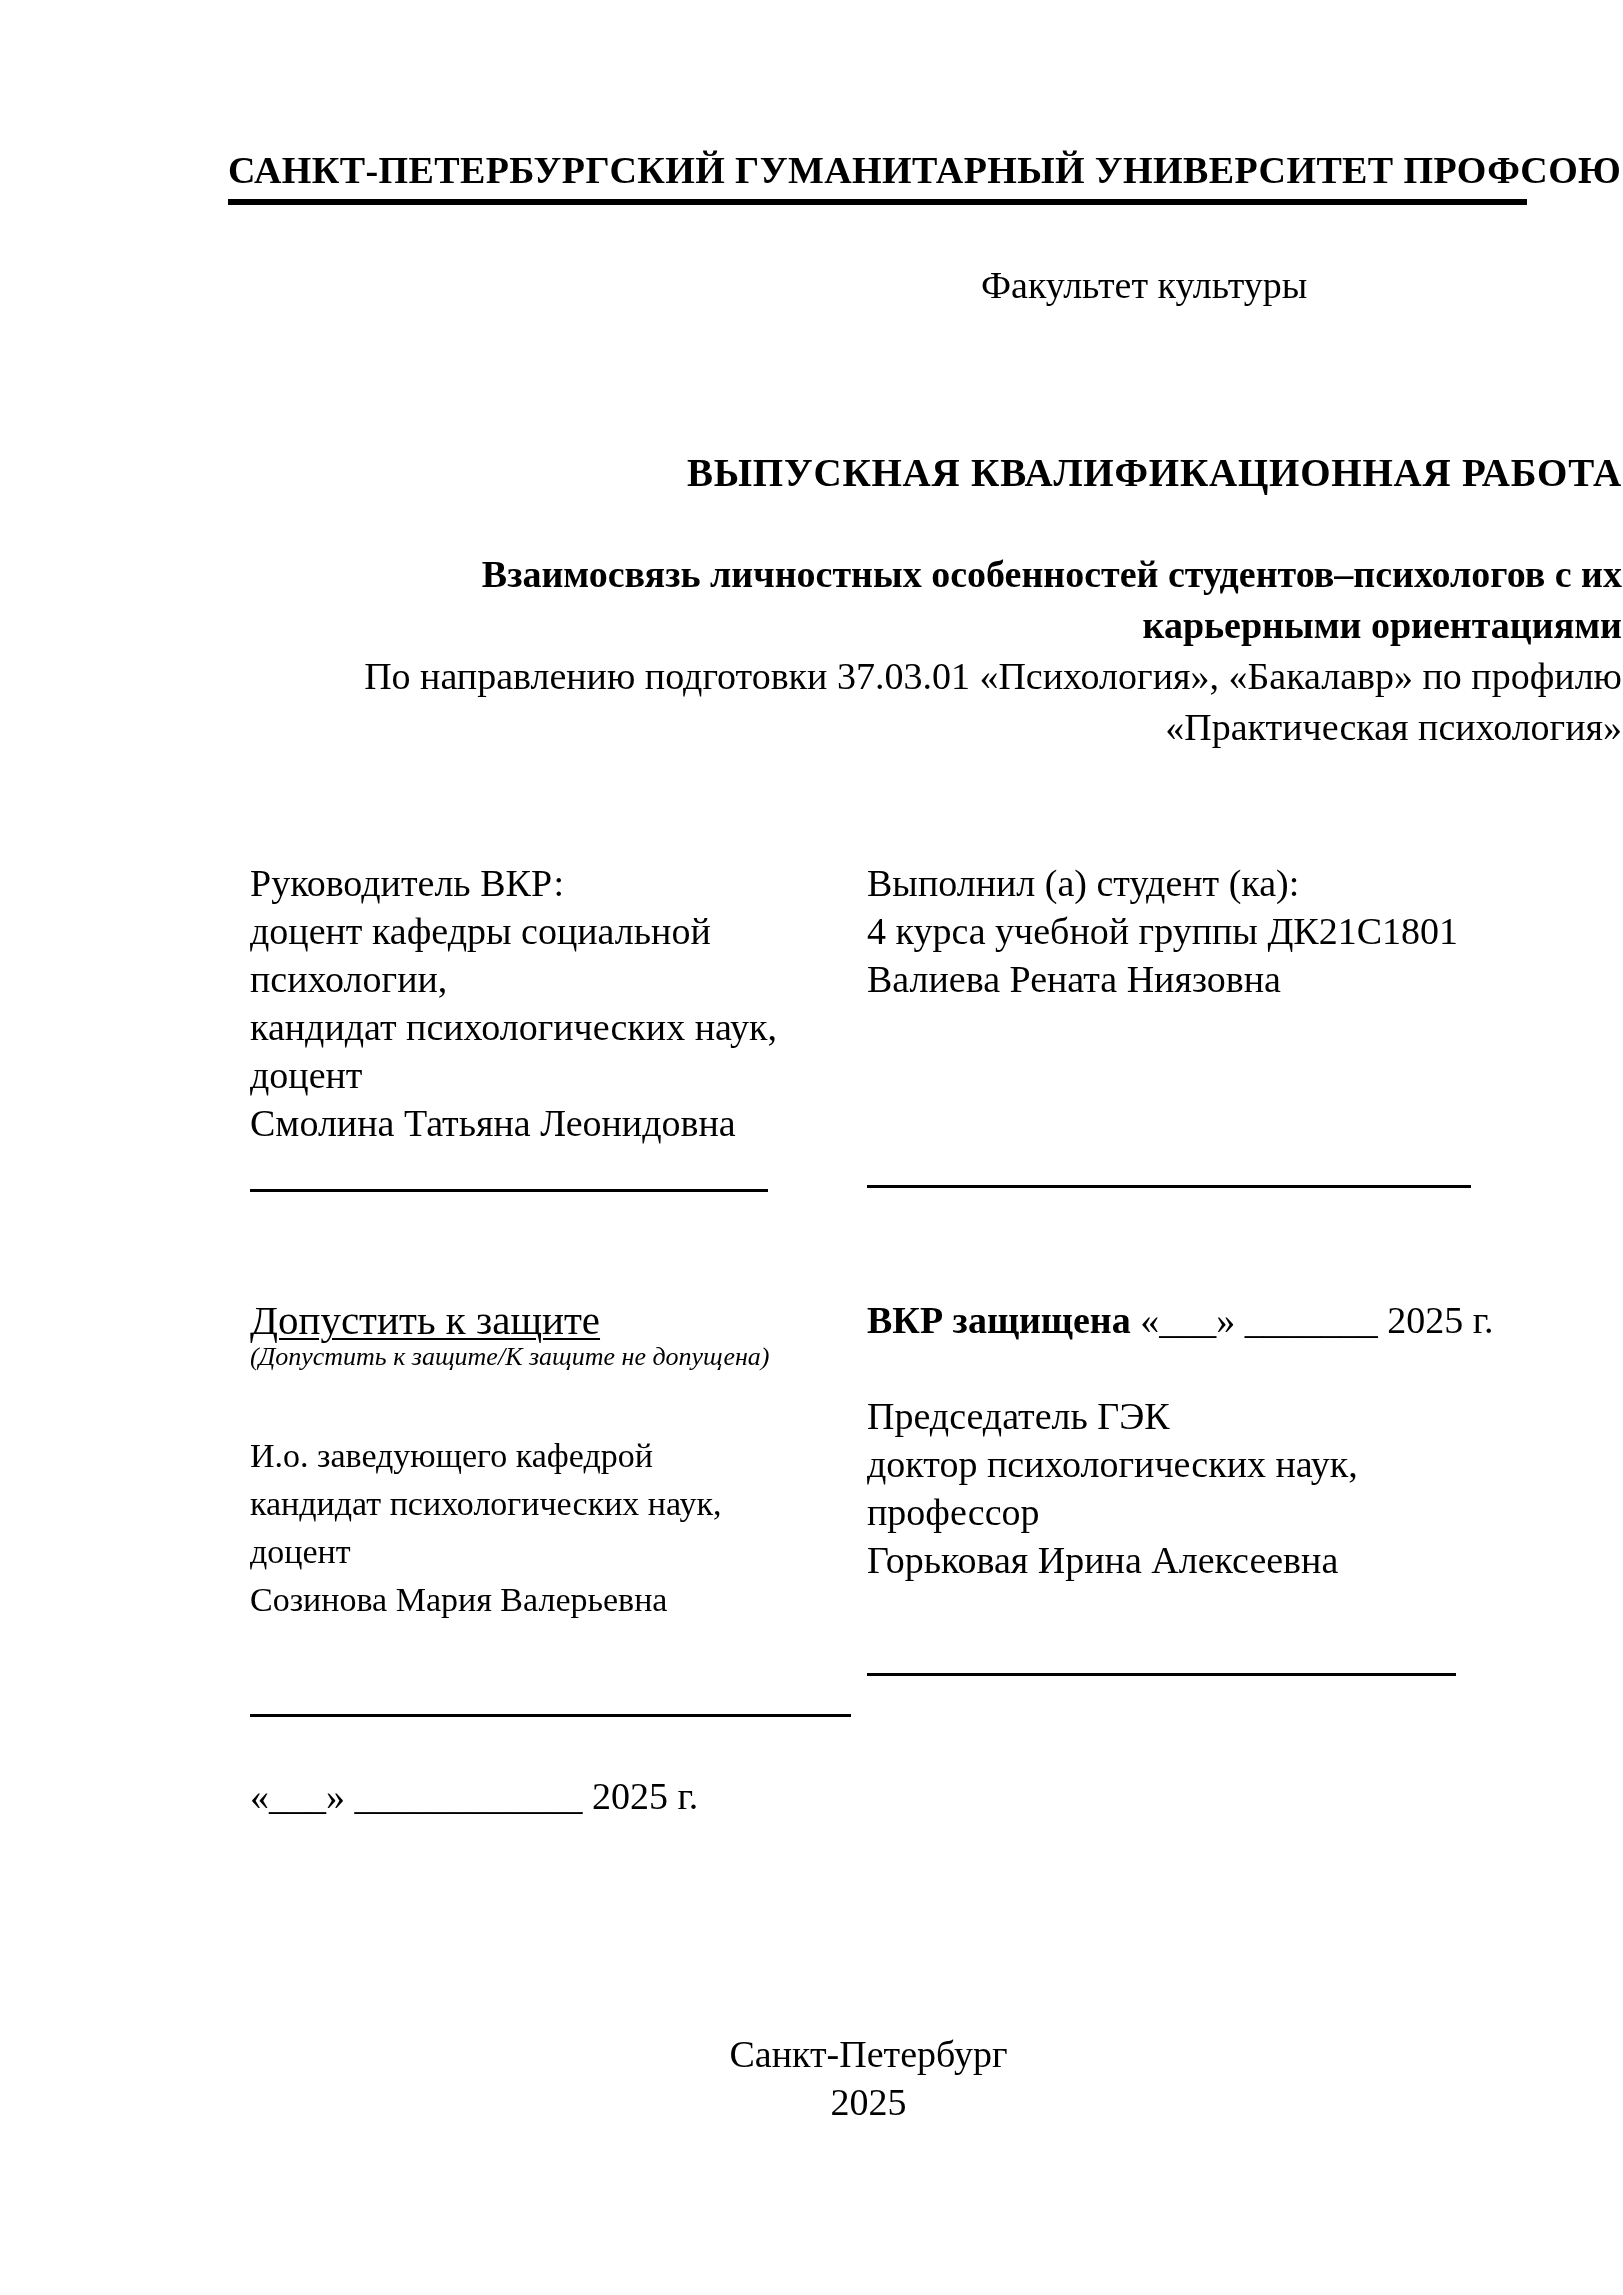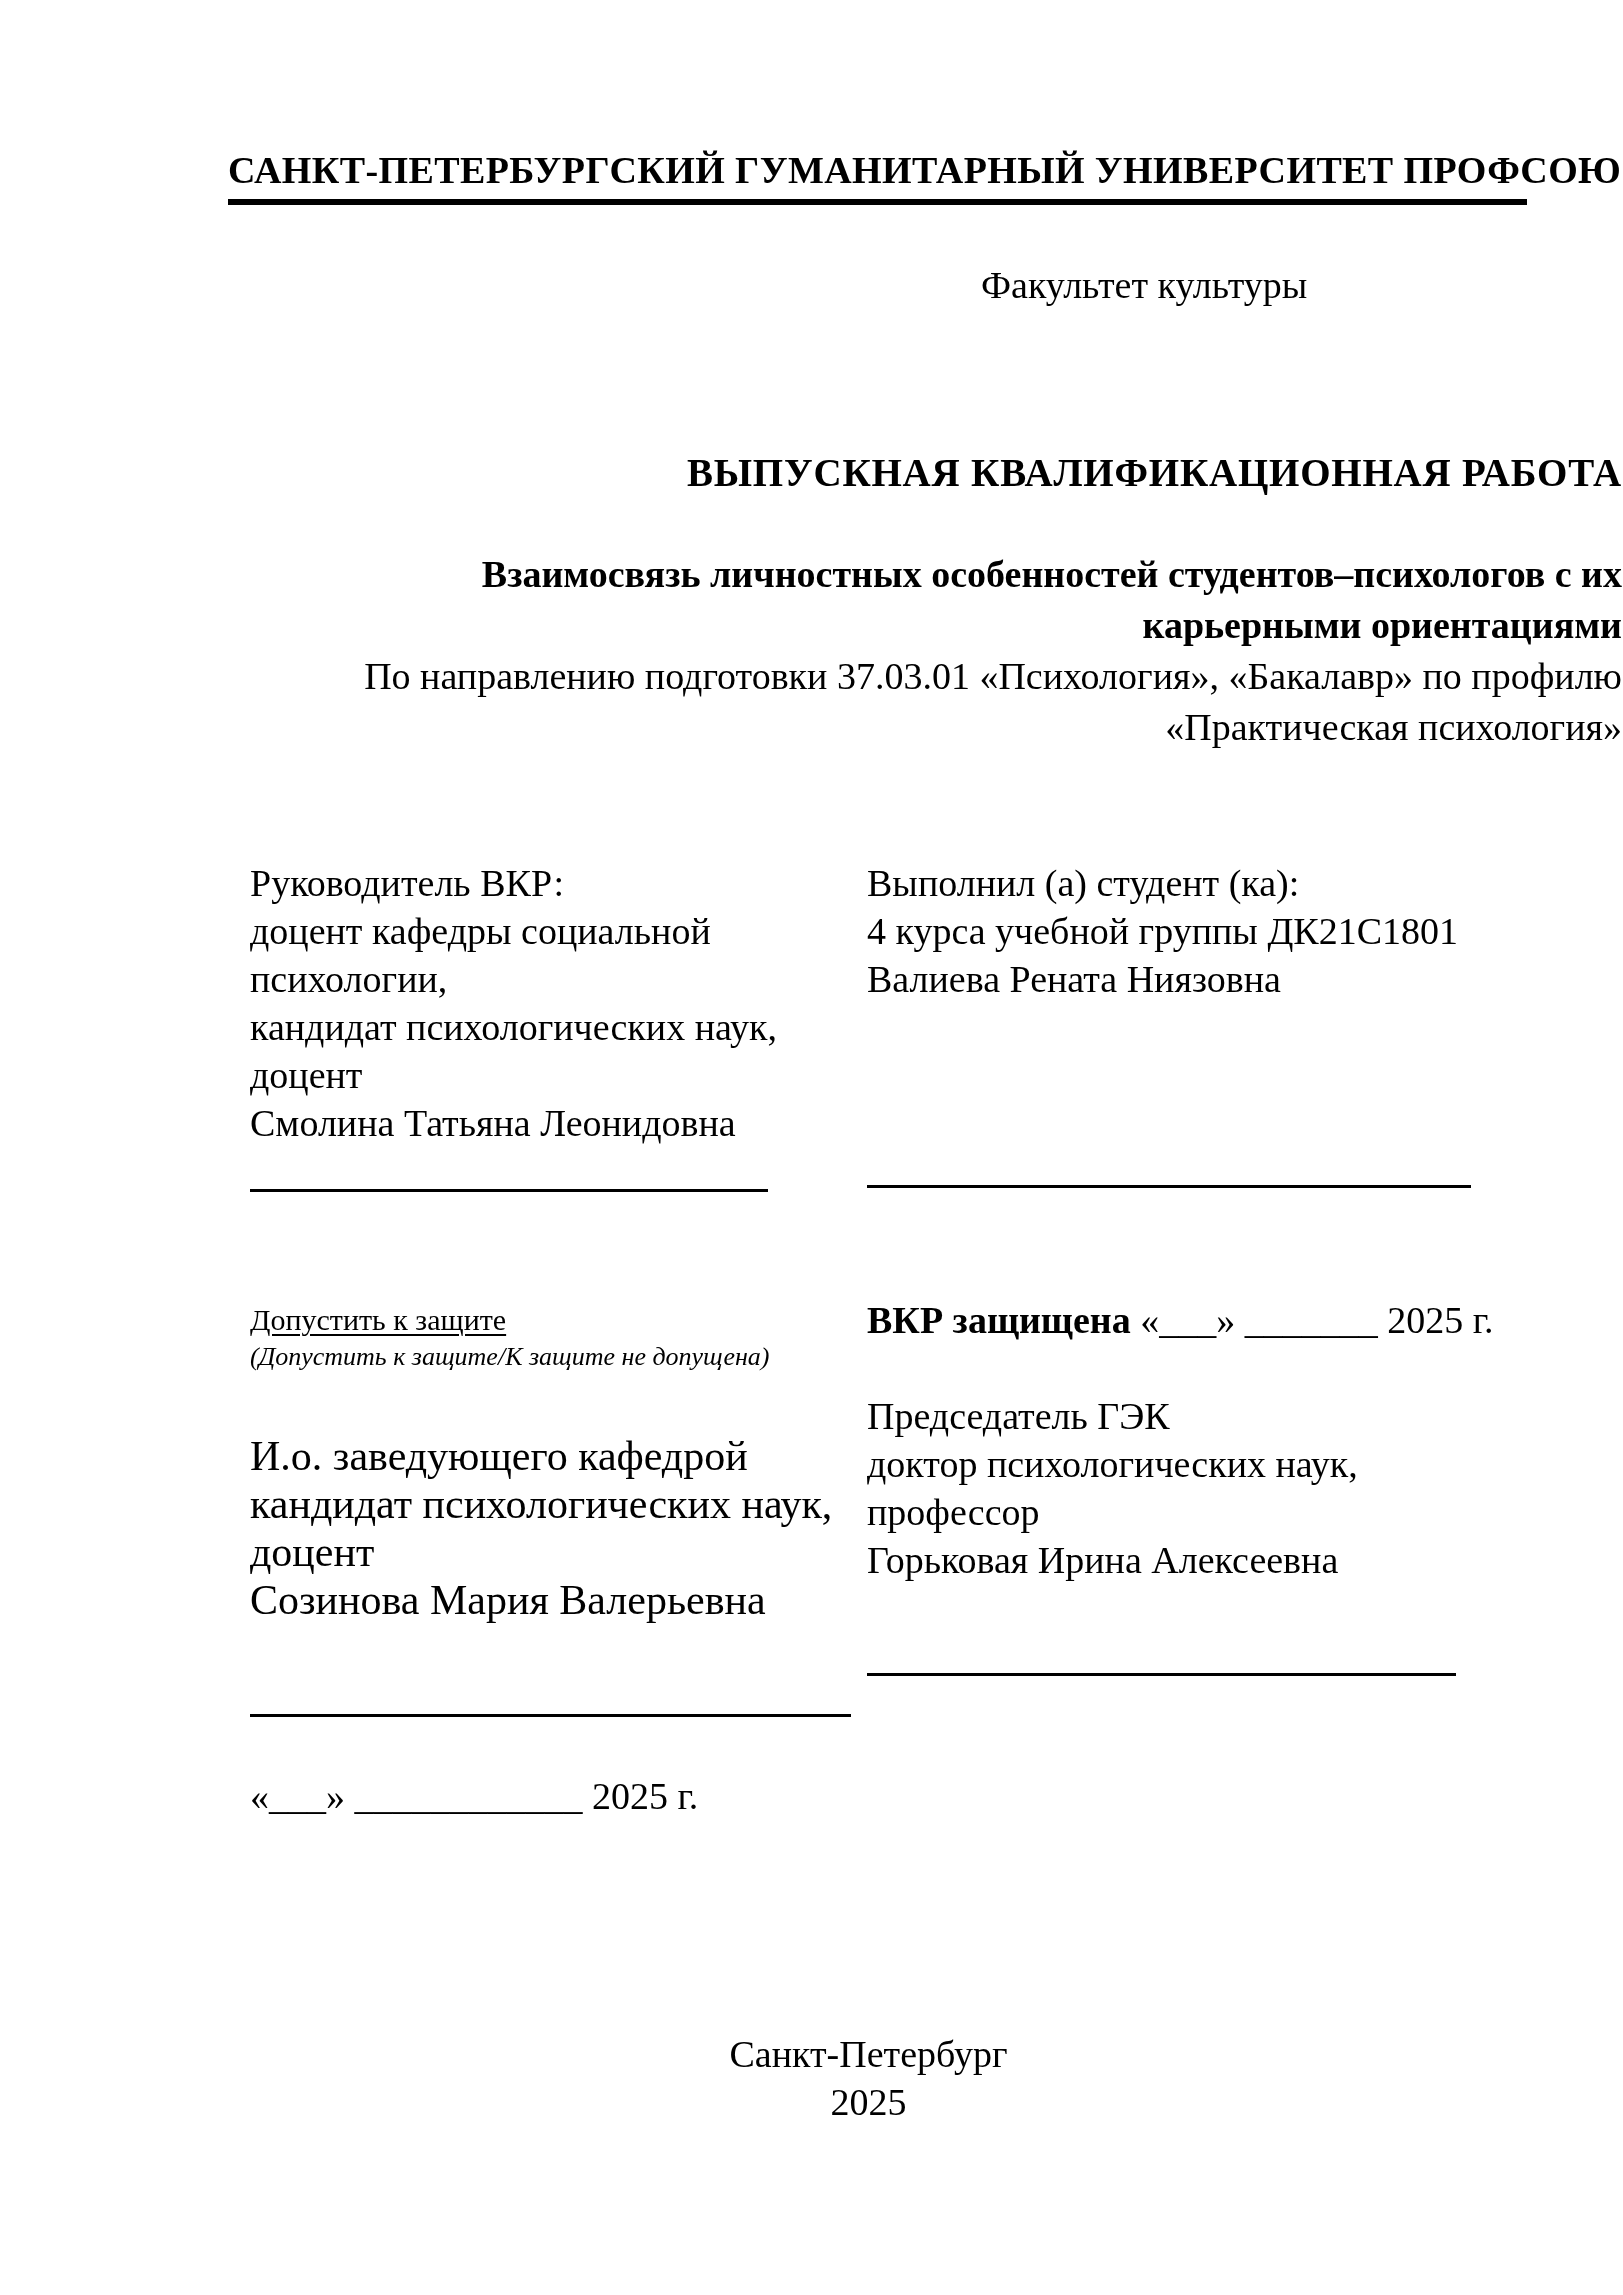--- a/index.html
+++ b/index.html
@@ -26,25 +26,25 @@
   .faculty-block { left: 981px; top: 261px; font-size: 38px; line-height: 49px; }
   
   .title-block { left: 115px; top: 447px; width: 1507px; text-align: right; font-size: 38px; line-height: 51px; }
   .title-block .work-type { font-size: 39px; letter-spacing: 0.8px; }
   
   .col-left  { left: 250px;  }
   .col-right { left: 867px; }
   .upper-col { top: 859px; font-size: 38px; line-height: 48px; }
   .sig-line { position: absolute; height: 3.1px; background: #000; }
   .admit-heading {
-    left: 250px; top: 1296px; font-size: 30px; line-height: 48px;
+    left: 250px; top: 1296px; font-size: 41px; line-height: 48px;
     text-decoration: underline; text-decoration-thickness: 2.4px; text-underline-offset: 3.9px;
   }
   .admit-note { left: 250px; top: 1341px; font-size: 26px; line-height: 31px; font-style: italic; }
-  .admit-block { left: 250px; top: 1432px; font-size: 42px; line-height: 48px; }
+  .admit-block { left: 250px; top: 1432px; font-size: 34px; line-height: 48px; }
   .date-line { left: 250px; top: 1772px; font-size: 38px; line-height: 48px; }
   .defense-line { left: 867px; top: 1296px; font-size: 38px; line-height: 48px; }
   .defense-block { left: 867px; top: 1392px; font-size: 38px; line-height: 48px; }
   .footer-block { left: 115px; top: 2030px; width: 1507px; text-align: center; font-size: 38px; line-height: 48px; }
 </style>
 </head>
 <body>
 
 <div id="page">
 

